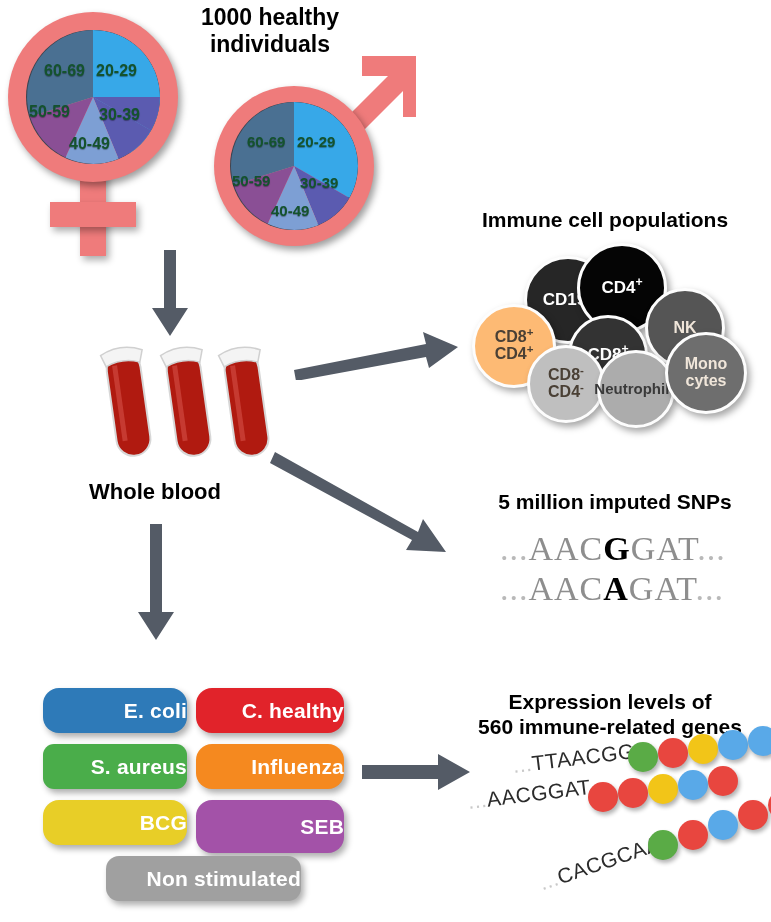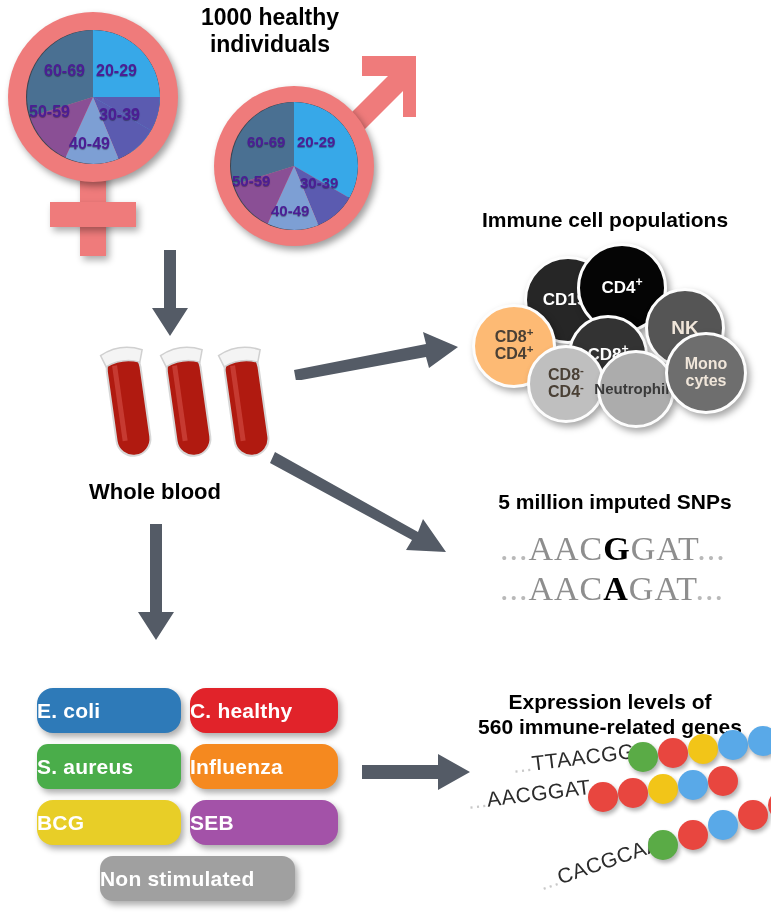--- a/index.html
+++ b/index.html
@@ -10,21 +10,21 @@
   
   .lbl{position:absolute;font-weight:bold;color:#000;text-align:center;line-height:1.18;}
 
   
   .sym{position:absolute;}
   .ring{position:absolute;border-radius:50%;background:#ef7b7b;
         box-shadow:3px 4px 7px rgba(0,0,0,.38);}
   .pie{position:absolute;border-radius:50%;overflow:hidden;
        box-shadow:inset 0 0 0 2px #3c4450;}
   .wedge{position:absolute;left:0;top:0;width:100%;height:100%;}
-  .pielab{position:absolute;color:#4c1d95;font-weight:bold;white-space:nowrap;
+  .pielab{position:absolute;color:#14532d;font-weight:bold;white-space:nowrap;
           text-shadow:0 1px 1px rgba(0,0,0,.35);}
   .fstem{position:absolute;background:#ef7b7b;box-shadow:3px 4px 7px rgba(0,0,0,.33);}
   .marrow{position:absolute;}
 
   
   .arrow{position:absolute;}
 
   
   .tubes{position:absolute;}
 
@@ -37,22 +37,22 @@
 
   
   .snp{position:absolute;font-family:Liberation Serif, serif;
        font-size:34px;letter-spacing:1px;white-space:nowrap;}
   .snp .dim{color:#b9b9b9;}
   .snp .mid{color:#8e8e8e;}
   .snp .hi{color:#000;font-weight:bold;}
 
   
   .pill{position:absolute;border-radius:16px;display:flex;align-items:center;
-        justify-content:flex-start;color:#fff;font-weight:bold;font-size:21px;
-        box-shadow:3px 4px 6px rgba(0,0,0,.32);letter-spacing:.2px;}
+        justify-content:flex-end;color:#fff;font-weight:bold;font-size:21px;
+        box-shadow:3px 4px 6px rgba(0,0,0,.32);letter-spacing:.2px;margin-left:6px;}
 
   
   .strand{position:absolute;white-space:nowrap;color:#2b2b2b;font-size:21px;
           letter-spacing:.5px;}
   .strand .fade{color:#c9c9c9;}
   .bead{position:absolute;border-radius:50%;
         box-shadow:2px 3px 4px rgba(0,0,0,.3);}
 </style>
 </head>
 <body>
@@ -156,21 +156,21 @@
 
   <div class="cell" style="left:472px;top:304px;width:78px;height:78px;background:#fdba74;color:#4a4035;font-size:16px;flex-direction:column;">
     <span><span>CD8</span><sup>+</sup></span>
     <span><span>CD4</span><sup>+</sup></span>
   </div>
 
   <div class="cell" style="left:568px;top:315px;width:74px;height:74px;background:#333333;color:#fff;font-size:17px;">
     <span><span>CD8</span><sup>+</sup></span>
   </div>
 
-  <div class="cell" style="left:645px;top:288px;width:74px;height:74px;background:#555555;color:#f0e6da;font-size:19px;text-align:right;">
+  <div class="cell" style="left:645px;top:288px;width:74px;height:74px;background:#555555;color:#f0e6da;font-size:16px;text-align:right;">
     <span>NK</span>
   </div>
 
   <div class="cell" style="left:527px;top:345px;width:72px;height:72px;background:#bfbfbf;color:#4a4035;font-size:16px;flex-direction:column;">
     <span><span>CD8</span><sup>-</sup></span>
     <span><span>CD4</span><sup>-</sup></span>
   </div>
 
   <div class="cell" style="left:597px;top:350px;width:72px;height:72px;background:#acacac;color:#3a3a3a;font-size:15px;flex-direction:row;">
     <span>Neutro</span>
@@ -205,21 +205,21 @@
     </div>
 
   <div class="pill" style="left:190px;top:744px;width:148px;height:45px;background:#f5891f;">
     <span>Influenza</span>
     </div>
 
   <div class="pill" style="left:37px;top:800px;width:144px;height:45px;background:#e8ce27;">
     <span>BCG</span>
     </div>
 
-  <div class="pill" style="left:190px;top:800px;width:148px;height:45px;background:#a352a8;">
+  <div class="pill" style="left:190px;top:800px;width:148px;height:53px;background:#a352a8;">
     <span>SEB</span>
     </div>
 
   <div class="pill" style="left:100px;top:856px;width:195px;height:45px;background:#a0a0a0;border-radius:13px;">
     <span>Non stimulated</span>
     </div>
 
   <svg class="arrow" style="left:362px;top:752px;width:110px;height:40px;" viewBox="0 0 110 40">
     <path d="M0 13 H76 V2 L108 20 L76 38 V27 H0 Z" fill="#545b66"></path>
   </svg>

